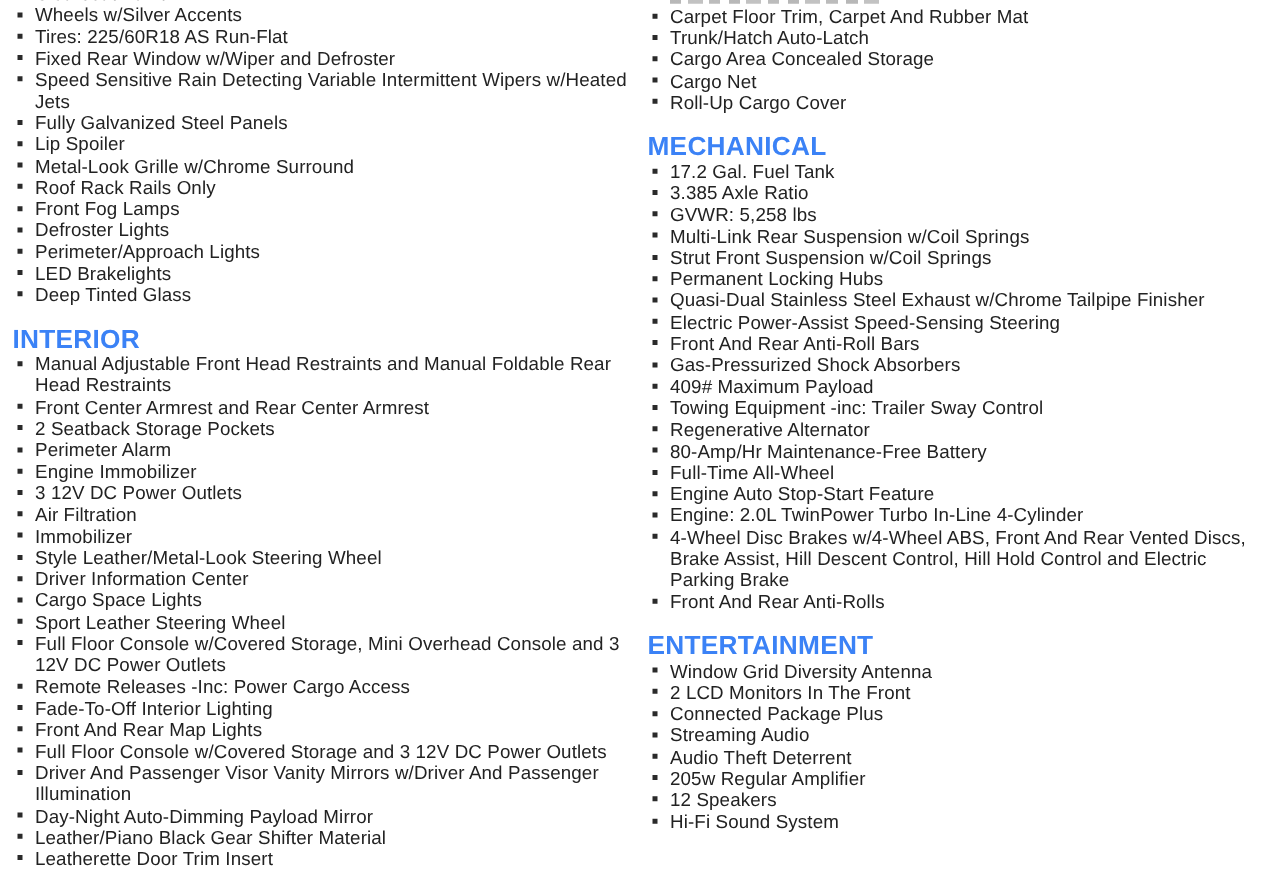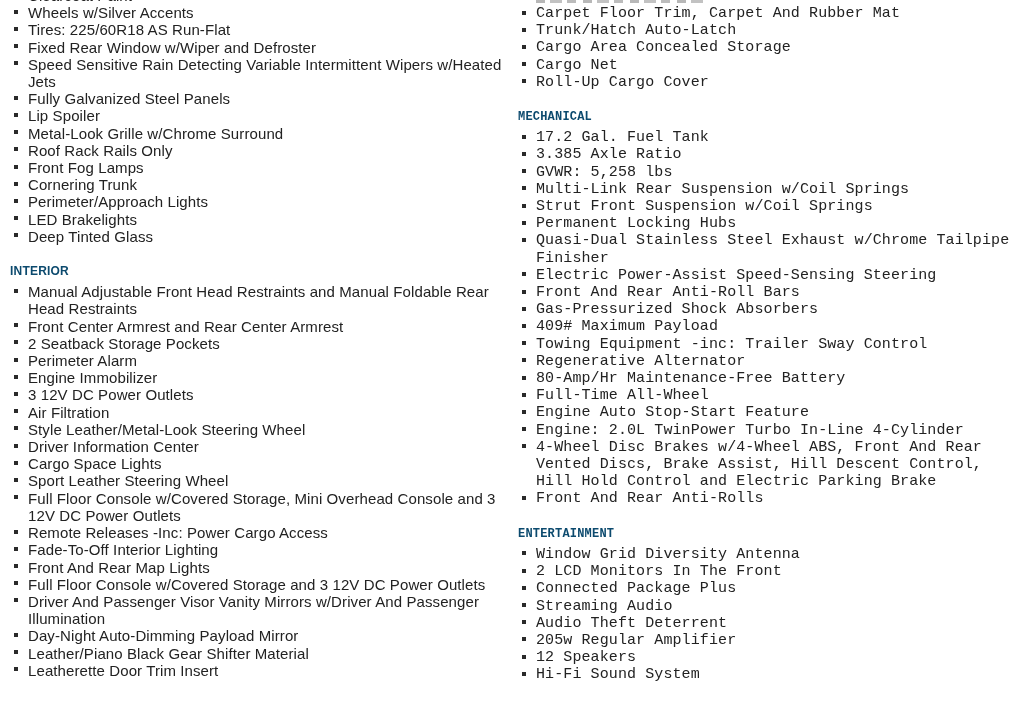--- a/index.html
+++ b/index.html
@@ -15,26 +15,26 @@
     position: relative;
     width: 833px;
     height: 714px;
     background: #ffffff;
   }
   .column {
     position: absolute;
     top: 0;
   }
   .column.left  { left: 10px;  width: 498px; }
-  .column.right { left: 518px; width: 501px; padding-top: 5px; font-family: Liberation Mono, monospace; }
+  .column.right { left: 518px; width: 501px; padding-top: 5px; }
 
   .section-header {
-    font-size: 12px;
+    font-size: 21px;
     font-weight: 700;
-    color: #0c4a6e;
+    color: #3b82f6;
     line-height: 17.2px;
     letter-spacing: 0.2px;
     margin: 18px 0 3px 0;
   }
   .item {
     position: relative;
     padding-left: 18px;
     font-size: 15px;
     line-height: 17.2px;
     color: #222222;
@@ -77,32 +77,33 @@
       <div class="item clipped-top">Clearcoat Paint</div>
       <div class="item">Wheels w/Silver Accents</div>
       <div class="item">Tires: 225/60R18 AS Run-Flat</div>
       <div class="item">Fixed Rear Window w/Wiper and Defroster</div>
       <div class="item">Speed Sensitive Rain Detecting Variable Intermittent Wipers w/Heated Jets</div>
       <div class="item">Fully Galvanized Steel Panels</div>
       <div class="item">Lip Spoiler</div>
       <div class="item">Metal-Look Grille w/Chrome Surround</div>
       <div class="item">Roof Rack Rails Only</div>
       <div class="item">Front Fog Lamps</div>
-      <div class="item">Cornering Trunk</div>
+      <div class="item">Defroster Lights</div>
       <div class="item">Perimeter/Approach Lights</div>
       <div class="item">LED Brakelights</div>
       <div class="item">Deep Tinted Glass</div>
       <div class="section-header">INTERIOR</div>
       <div class="item">Manual Adjustable Front Head Restraints and Manual Foldable Rear Head Restraints</div>
       <div class="item">Front Center Armrest and Rear Center Armrest</div>
       <div class="item">2 Seatback Storage Pockets</div>
       <div class="item">Perimeter Alarm</div>
       <div class="item">Engine Immobilizer</div>
       <div class="item">3 12V DC Power Outlets</div>
       <div class="item">Air Filtration</div>
+      <div class="item">Immobilizer</div>
       <div class="item">Style Leather/Metal-Look Steering Wheel</div>
       <div class="item">Driver Information Center</div>
       <div class="item">Cargo Space Lights</div>
       <div class="item">Sport Leather Steering Wheel</div>
       <div class="item">Full Floor Console w/Covered Storage, Mini Overhead Console and 3 12V DC Power Outlets</div>
       <div class="item">Remote Releases -Inc: Power Cargo Access</div>
       <div class="item">Fade-To-Off Interior Lighting</div>
       <div class="item">Front And Rear Map Lights</div>
       <div class="item">Full Floor Console w/Covered Storage and 3 12V DC Power Outlets</div>
       <div class="item">Driver And Passenger Visor Vanity Mirrors w/Driver And Passenger Illumination</div>

